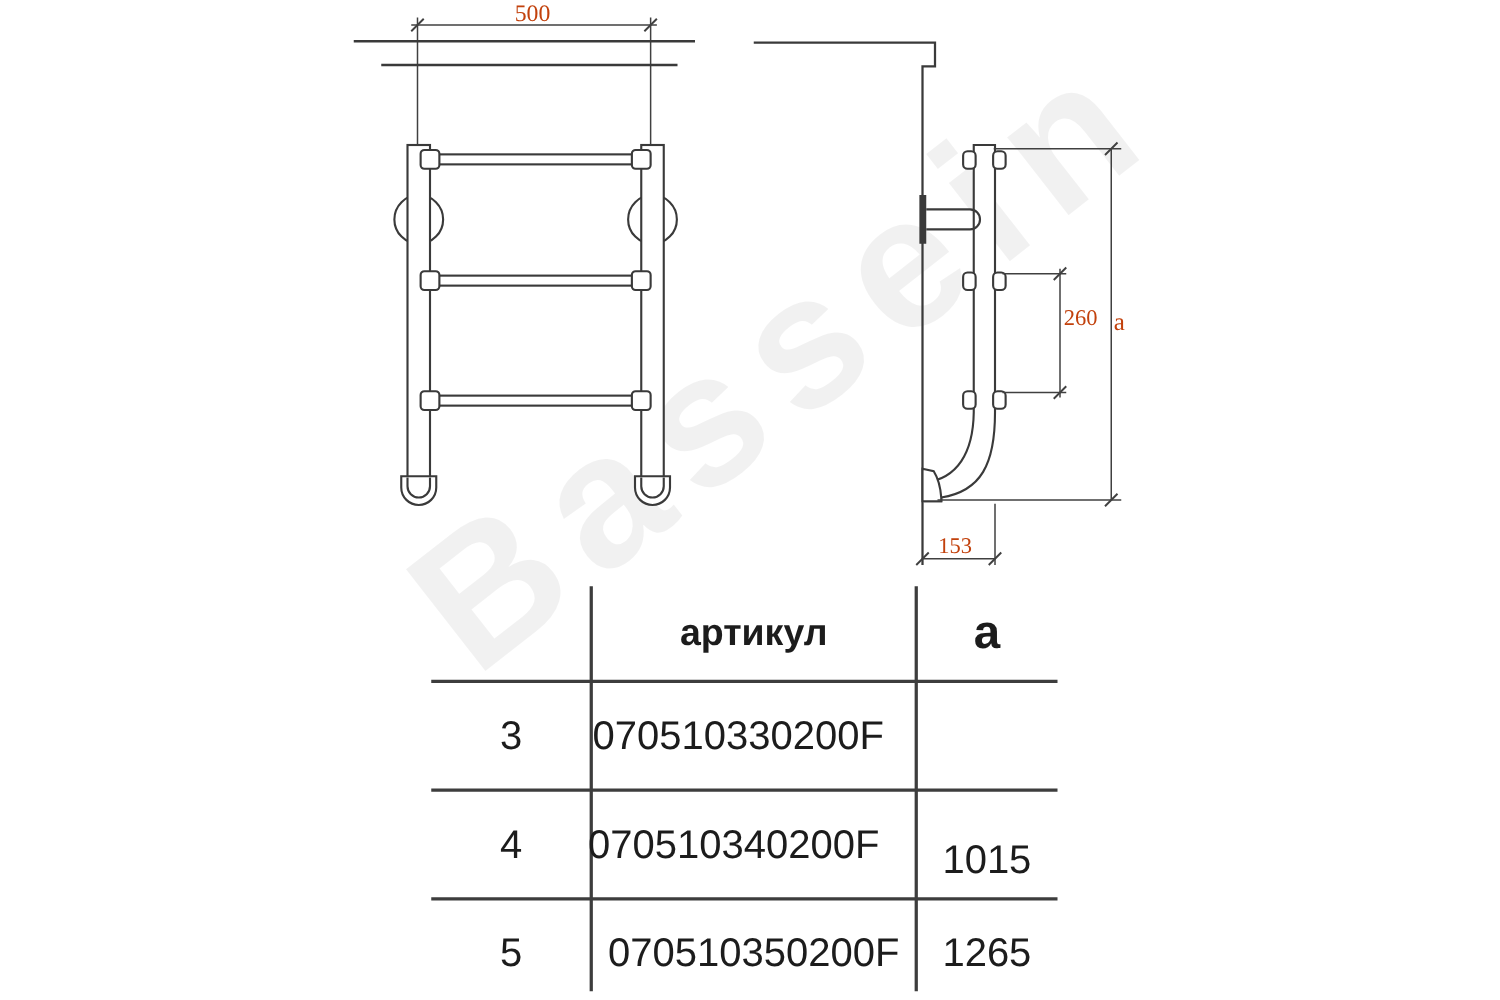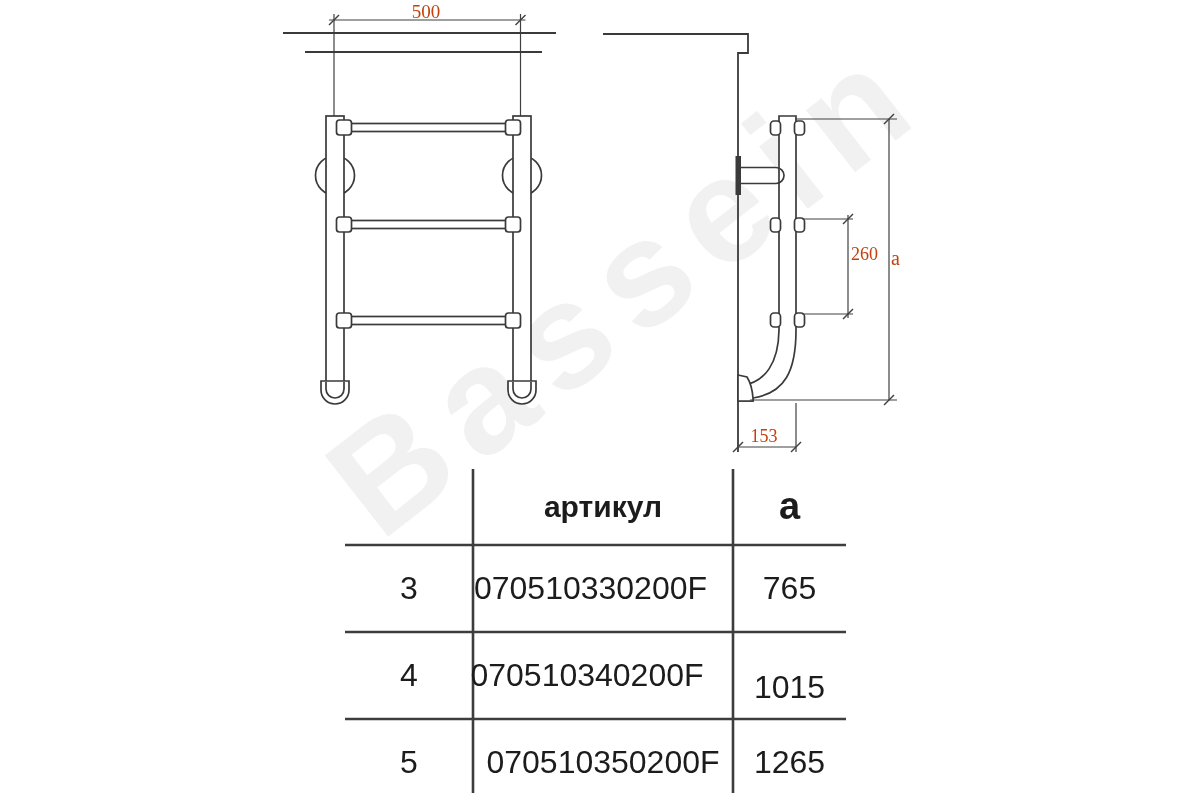--- a/index.html
+++ b/index.html
@@ -161,21 +161,20 @@
 
   <div class="dim" style="left:891px; top:248px; font-size:20px;">a</div>
 
   <div class="dim center" style="left:737px; top:426px; width:54px;">153</div>
 
   <div class="cell th" style="left:473px; top:469px; width:260px; height:76px;">артикул</div>
   <div class="cell th big" style="left:733px; top:469px; width:113px; height:76px;">a</div>
 
   <div class="cell td" style="left:345px; top:545px; width:128px; height:87px;">3</div>
   <div class="cell td" style="left:473px; top:545px; width:235px; height:87px;">070510330200F</div>
-  <div class="cell td" style="left:733px; top:545px; width:113px; height:87px;">765</div>
 
   <div class="cell td" style="left:345px; top:632px; width:128px; height:87px;">4</div>
   <div class="cell td" style="left:457px; top:632px; width:260px; height:87px;">070510340200F</div>
   <div class="cell td" style="left:733px; top:632px; width:113px; height:110px;">1015</div>
 
   <div class="cell td" style="left:345px; top:719px; width:128px; height:87px;">5</div>
   <div class="cell td" style="left:473px; top:719px; width:260px; height:87px;">070510350200F</div>
   <div class="cell td" style="left:733px; top:719px; width:113px; height:87px;">1265</div>
 
 </div>

